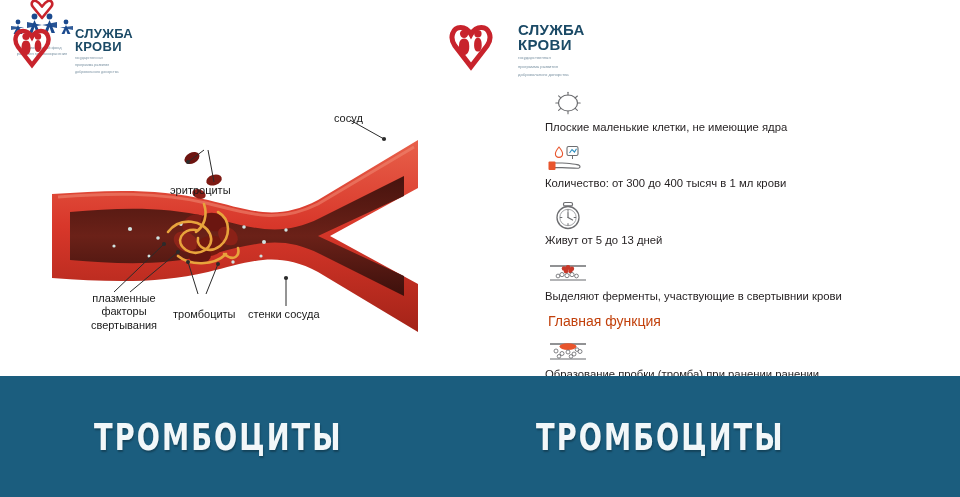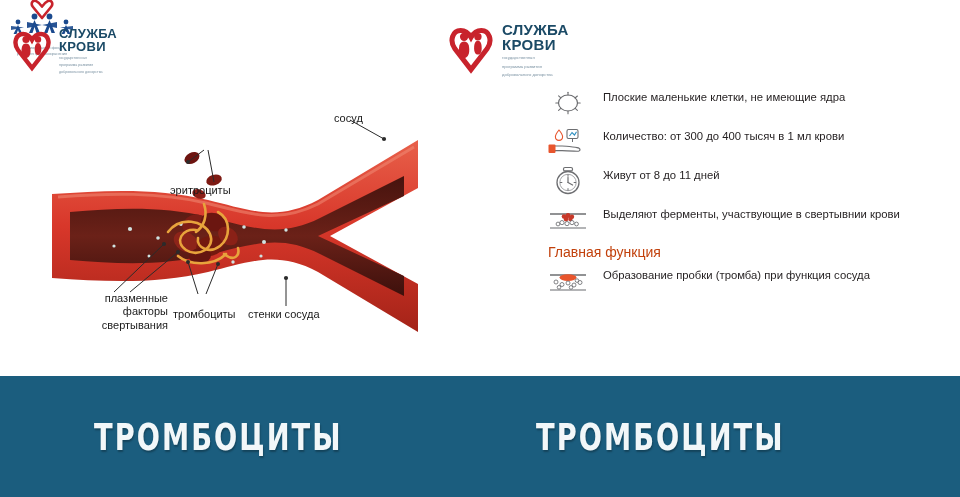--- a/index.html
+++ b/index.html
@@ -1,21 +1,21 @@
 <!DOCTYPE html>
 <html><head>
 <meta charset="utf-8">
 <style>
   html,body{margin:0;padding:0;background:#fff;}
   body{width:960px;height:497px;overflow:hidden;
        font-family:"Liberation Sans","DejaVu Sans",sans-serif;color:#231f20;}
   .page{position:relative;width:960px;height:497px;background:#fff;}
 
   
-  .logo{position:absolute;display:flex;align-items:center;}
+  .logo{position:absolute;display:flex;gap:16px;}
   .logo-mark{position:relative;flex:none;}
   .logo-text{display:flex;flex-direction:column;line-height:1;}
   .logo-word{color:#1b4a66;font-weight:bold;letter-spacing:.3px;}
   .logo-tag{color:#7c93a3;line-height:1.32;}
 
   
   #logo-blood-service-left{left:12px;top:27px;}
   #logo-blood-service-left .logo-mark{width:40px;height:42px;margin-right:7px;}
   #logo-blood-service-left .logo-word{font-size:13px;}
   #logo-blood-service-left .logo-tag{font-size:3.6px;margin-top:2.5px;}
@@ -28,25 +28,25 @@
 
   
   #logo-health-fund{left:866px;top:24px;width:84px;text-align:center;}
   .fund-cap{color:#7c93a3;font-size:4px;line-height:1.35;margin-top:1px;}
 
   
   .illus{position:absolute;left:18px;top:96px;width:420px;height:270px;}
   .illus svg{display:block;}
   .ilabel{position:absolute;font-size:11px;color:#1a1a1a;line-height:1.22;
           white-space:nowrap;}
-  .ilabel.ctr{text-align:right;white-space:normal;}
+  .ilabel.ctr{text-align:center;white-space:normal;}
 
   
   .facts{position:absolute;left:545px;top:88px;width:400px;}
-  .fact{display:flex;align-items:flex-start;margin-bottom:9px;}
+  .fact{display:flex;align-items:flex-start;margin-bottom:9px;flex-direction:column;}
   .fact-icon{flex:none;width:46px;height:30px;display:flex;
              align-items:center;justify-content:center;margin-right:12px;}
   .fact-text{font-size:11.3px;line-height:1.35;color:#231f20;padding-top:2px;}
   .main-fn{font-size:14px;color:#c2410c;margin:7px 0 6px 3px;}
 
   
   .banner{position:absolute;left:0;top:376px;width:960px;height:121px;
           background:#1b5d7e;}
   .banner-title{position:absolute;top:40px;color:#f2f7f9;font-size:37px;
                 font-weight:bold;letter-spacing:2.5px;
@@ -271,21 +271,21 @@
           <g stroke="#6d6e71" stroke-width="1" stroke-linecap="round">
             <path d="M15 8.8 L15 10.4"></path>
               <path d="M22.7 16.5 L21.1 16.5"></path>
             <path d="M15 24.2 L15 22.6"></path>
               <path d="M7.3 16.5 L8.9 16.5"></path>
           </g>
           <path d="M15 16.5 L15 11.6" stroke="#6d6e71" stroke-width="1.2" stroke-linecap="round"></path>
           <path d="M15 16.5 L19.6 19" stroke="#6d6e71" stroke-width="1.2" stroke-linecap="round"></path>
         </svg>
       </div>
-      <div class="fact-text">Живут от 8 до 11 дней</div>
+      <div class="fact-text">Живут от 5 до 13 дней</div>
     </div>
 
 
     <div class="fact">
       <div class="fact-icon">
         <svg width="44" height="26" viewBox="0 0 44 26" aria-hidden="true">
           <line x1="4" y1="7" x2="40" y2="7" stroke="#6d6e71" stroke-width="1.3"></line>
           <line x1="4" y1="21" x2="40" y2="21" stroke="#9a9b9e" stroke-width="1.3"></line>
           <g fill="#c8392a">
             <circle cx="18" cy="9.5" r="2.3"></circle>
@@ -319,21 +319,21 @@
               <circle cx="16" cy="16.5" r="2"></circle>
             <circle cx="22" cy="15" r="2"></circle>
               <circle cx="28" cy="17" r="2"></circle>
             <circle cx="34" cy="14.5" r="2"></circle>
               <circle cx="13" cy="19.3" r="1.8"></circle>
             <circle cx="25" cy="19.4" r="1.8"></circle>
               <circle cx="31" cy="12.6" r="1.8"></circle>
           </g>
         </svg>
       </div>
-      <div class="fact-text">Образование пробки (тромба) при функция сосуда</div>
+      <div class="fact-text">Образование пробки (тромба) при ранении ранении</div>
     </div>
   </div>
 
   <div class="banner">
     <div class="banner-title" id="banner-title-left">ТРОМБОЦИТЫ</div>
     <div class="banner-title" id="banner-title-right">ТРОМБОЦИТЫ</div>
   </div>
 
 </div>
 

